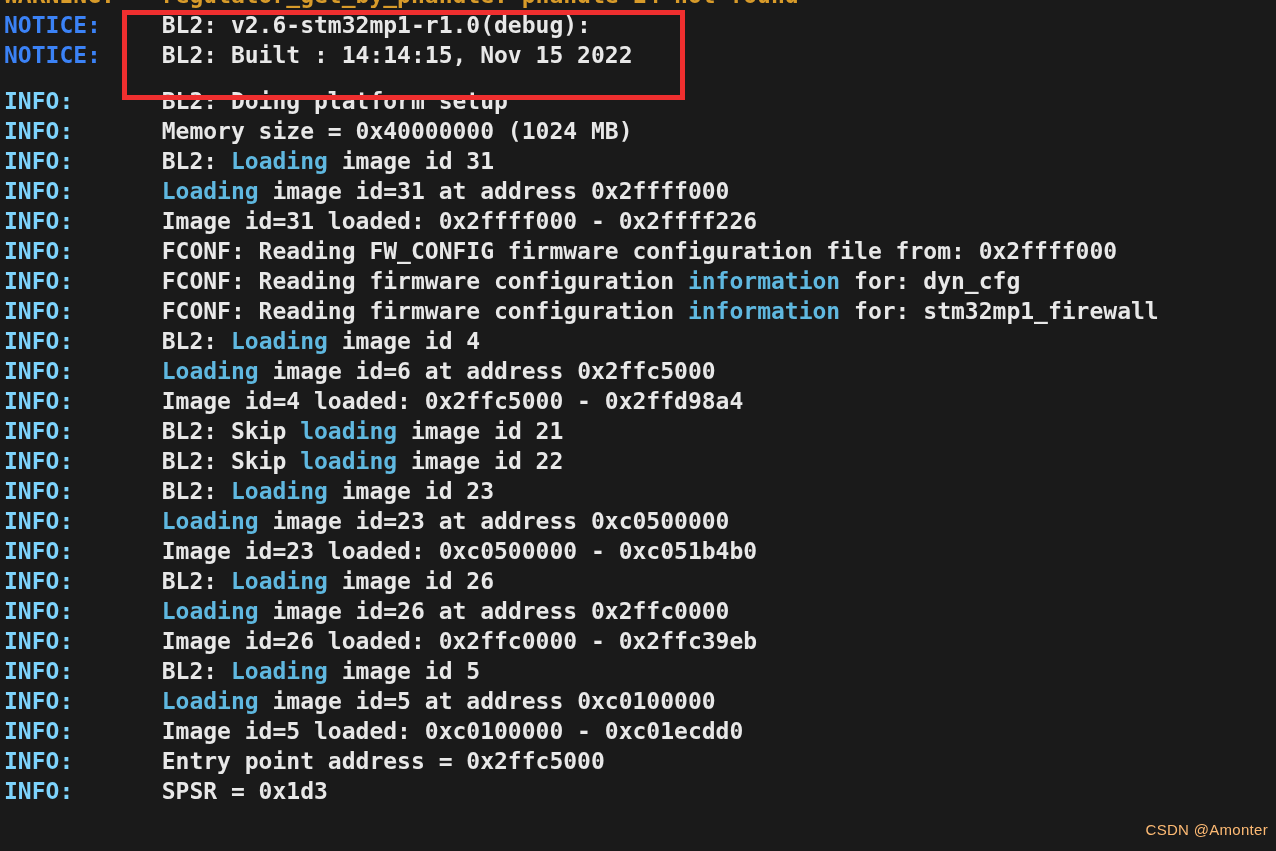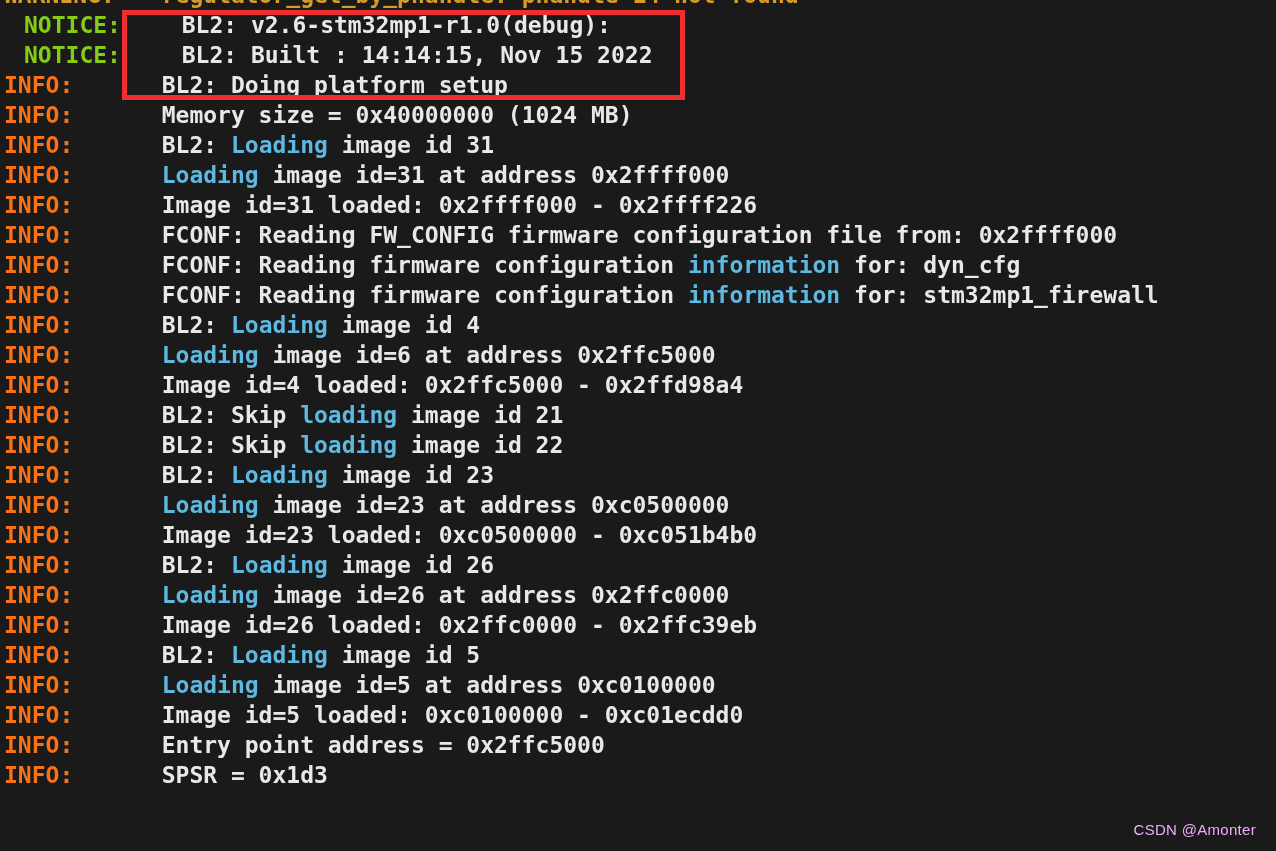--- a/index.html
+++ b/index.html
@@ -28,39 +28,39 @@
     height: 30px;
     line-height: 30px;
     white-space: pre;
     padding-left: 4px;
     font-weight: 600;
   }
   .lvl {
     display: inline-block;
     width: 130px;
   }
-  .lvl-notice { color: #84cc16; margin-left: 20px; }
-  .lvl-info   { color: #f97316; }
+  .lvl-notice { color: #3b82f6; }
+  .lvl-info   { color: #7dd3fc; margin-top: 16px; }
   .lvl-warn   { color: #d89b2a; }
   .msg { color: #e8e8e8; }
   .kw  { color: #5fb8e0; }
   .warn-msg { color: #d89b2a; }
 
   #annotation-box {
     position: absolute;
     border: 5px solid #ef2f2f;
     box-sizing: border-box;
     pointer-events: none;
     background: transparent;
   }
   #watermark {
     position: absolute;
-    right: 20px;
+    right: 8px;
     bottom: 6px;
-    color: #f0abfc;
+    color: #fdba74;
     font-family: "Liberation Sans", sans-serif;
     font-size: 15px;
     font-weight: 400;
     letter-spacing: 0.3px;
   }
 </style>
 </head>
 <body>
 
 <div id="terminal">

